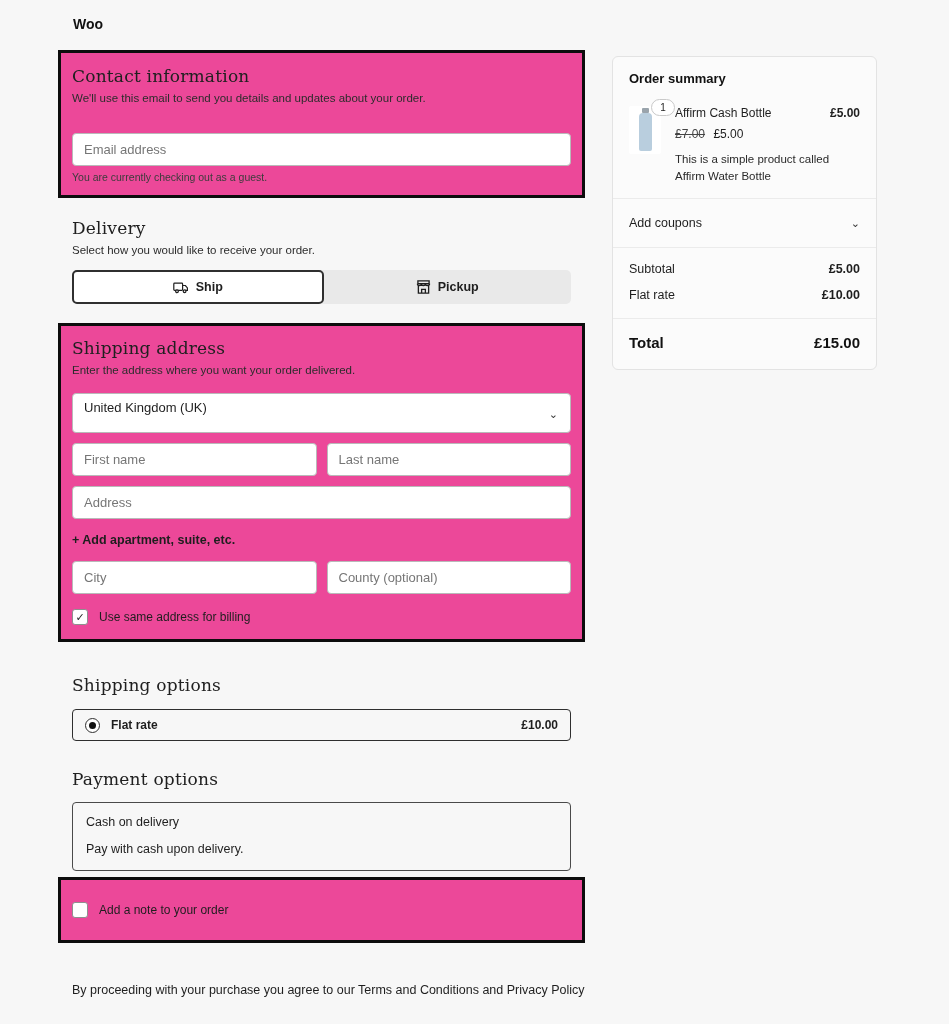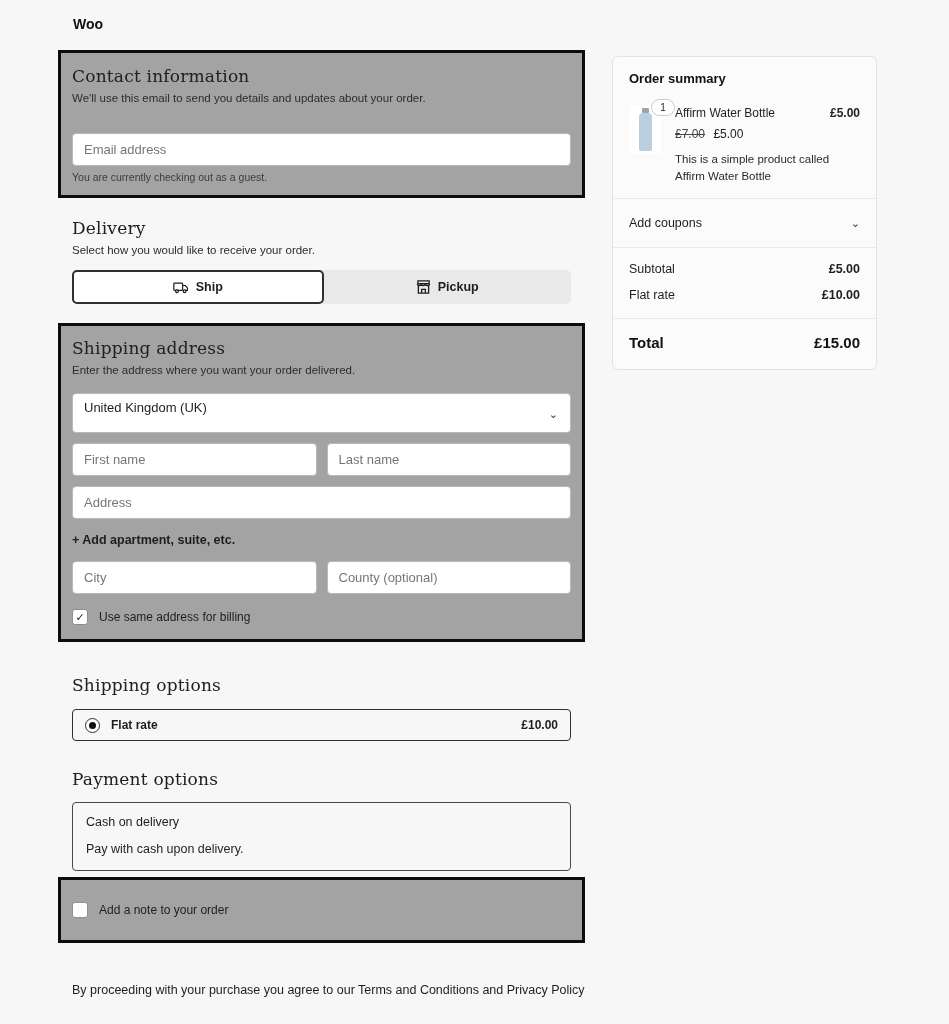--- a/index.html
+++ b/index.html
@@ -10,21 +10,21 @@
     color:#1e1e1e;
     -webkit-font-smoothing:antialiased;
   }
   .page { position:relative; width:949px; min-height:1024px; padding:12px 0 20px 58px; }
   .logo { font-size:14px; font-weight:bold; color:#111; margin:0 0 0 15px; padding-top:4px; }
   .layout { display:flex; align-items:flex-start; gap:27px; margin-top:18px; }
   .main-col { width:527px; flex:0 0 527px; }
 
   
   .section { border:3px solid transparent; padding:0 11px; }
-  .section.highlight { border-color:#0d0d0d; background:#a3a3a3; }
+  .section.highlight { border-color:#0d0d0d; background:#ec4899; }
 
   .serif-title { font-family:"DejaVu Serif","Liberation Serif",serif; font-weight:400; font-size:17px; color:#202020; letter-spacing:.2px; }
   .desc { font-size:11.5px; color:#2c2c2c; margin-top:6px; }
   .small-note { font-size:10.5px; color:#3c3c3c; }
 
   .text-input {
     width:100%; height:33px; background:#fff;
     border:1px solid #b9b9b9; border-radius:4px;
     padding:0 11px; font-size:13px; color:#1e1e1e;
     font-family:"Liberation Sans", sans-serif; outline:none;
@@ -219,21 +219,21 @@
         <div class="sb-title">Order summary</div>
         <div class="product-row">
           <div class="thumb-wrap">
             <div class="thumb">
                 <div class="bottle"></div>
               </div>
             <div class="qty-badge">1</div>
           </div>
           <div class="prod-main">
             <div class="prod-head">
-              <span class="prod-name">Affirm Water Bottle</span>
+              <span class="prod-name">Affirm Cash Bottle</span>
               <span class="prod-price">£5.00</span>
             </div>
             <div class="prod-sale">
               <span class="strike">£7.00</span>
               <span class="sale-now">£5.00</span>
             </div>
             <div class="prod-desc">This is a simple product called Affirm Water Bottle</div>
           </div>
         </div>
       </div>

